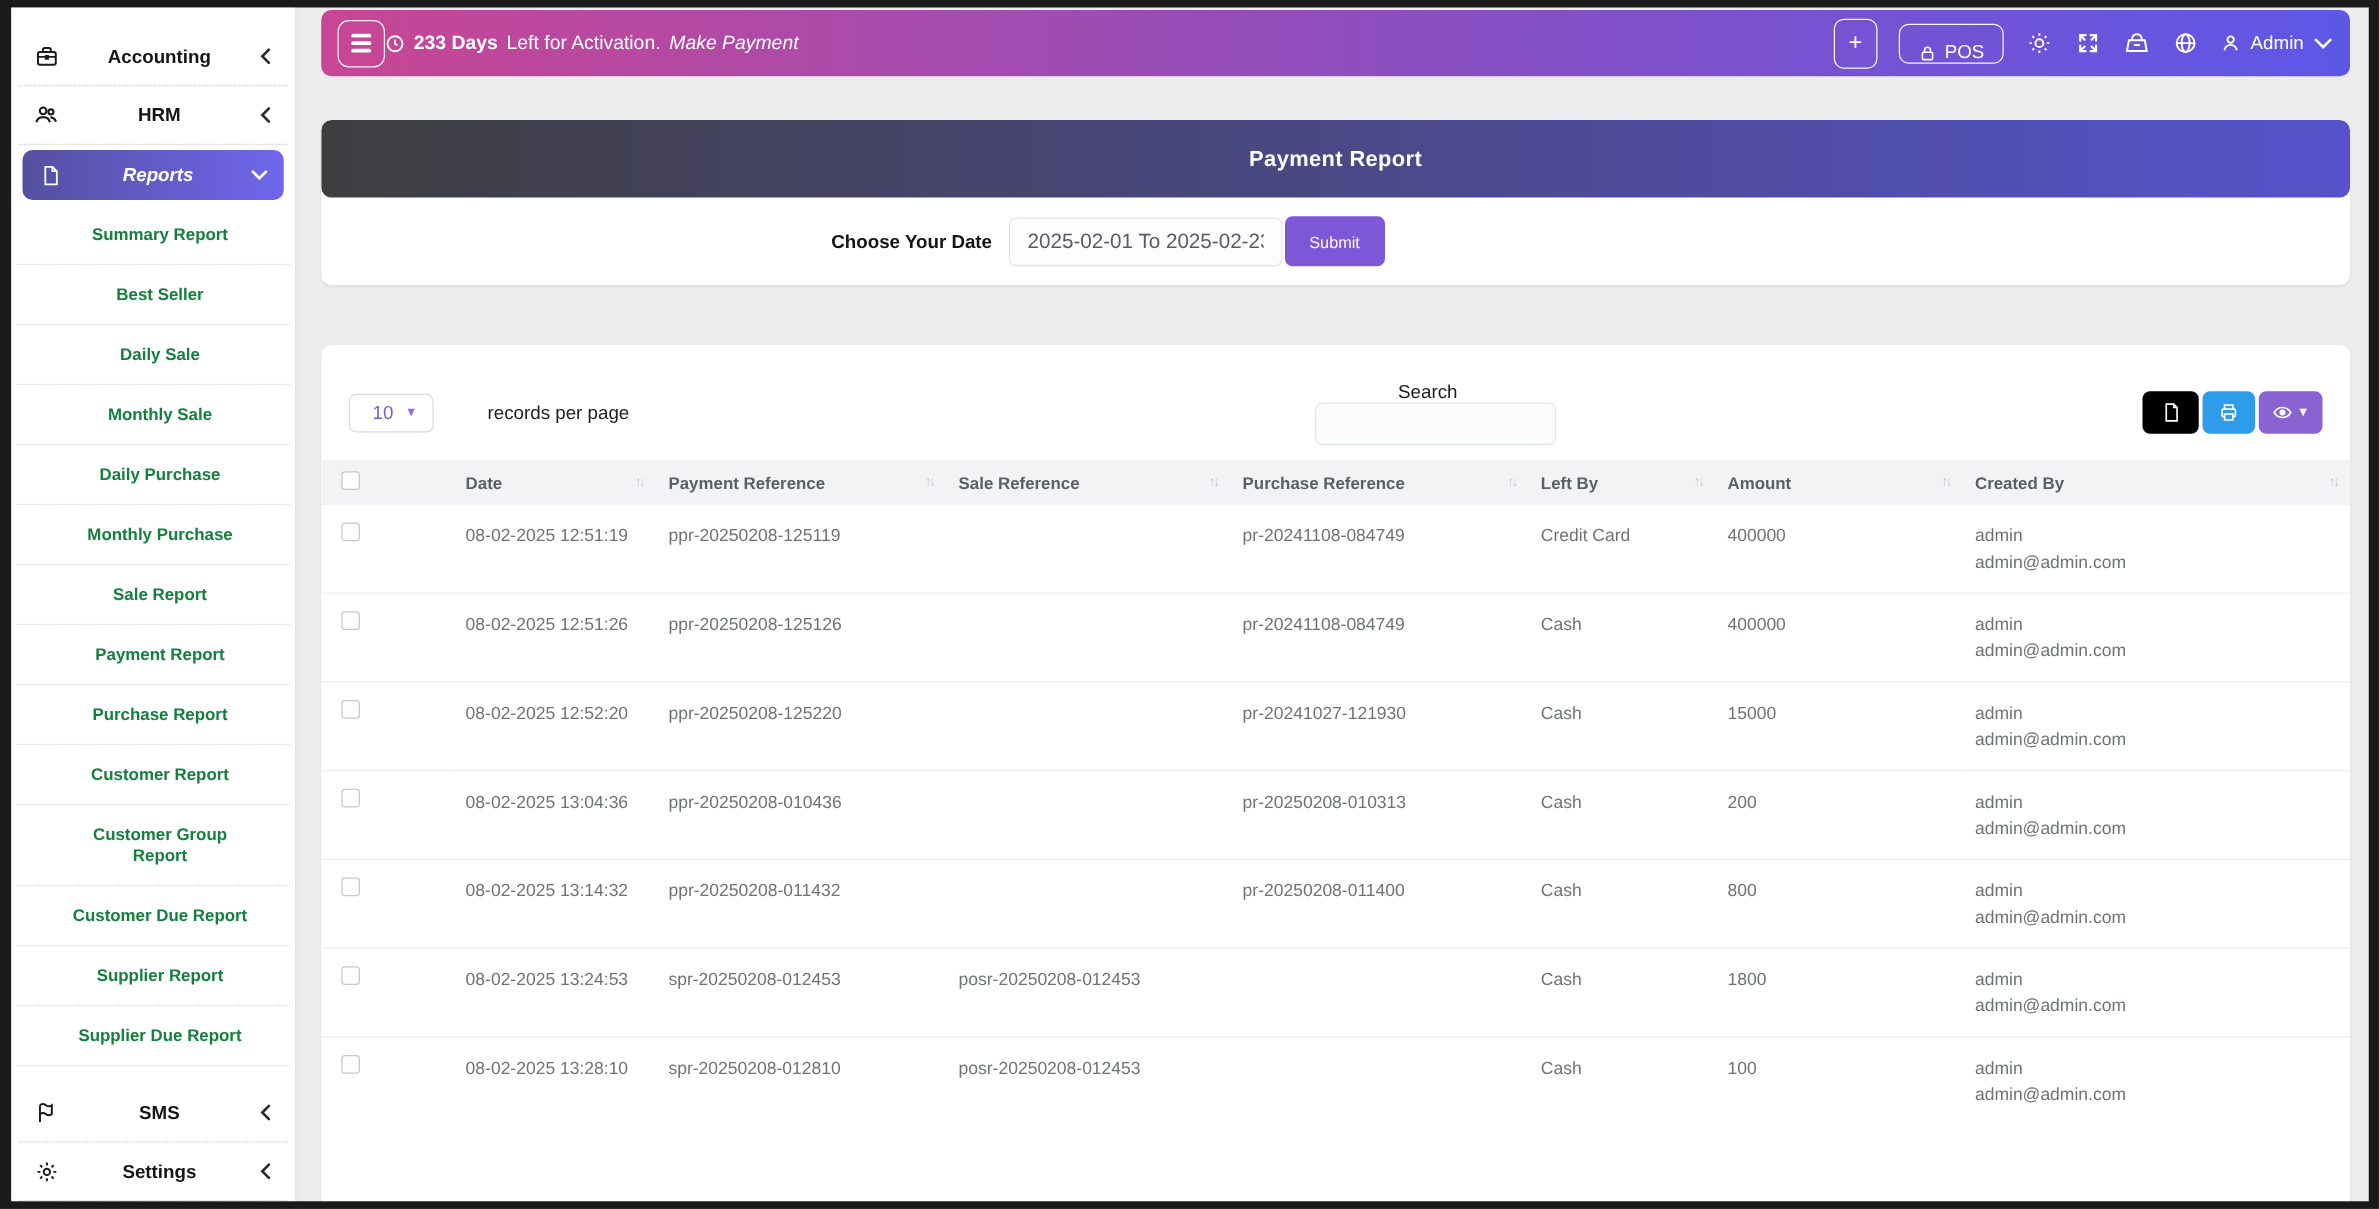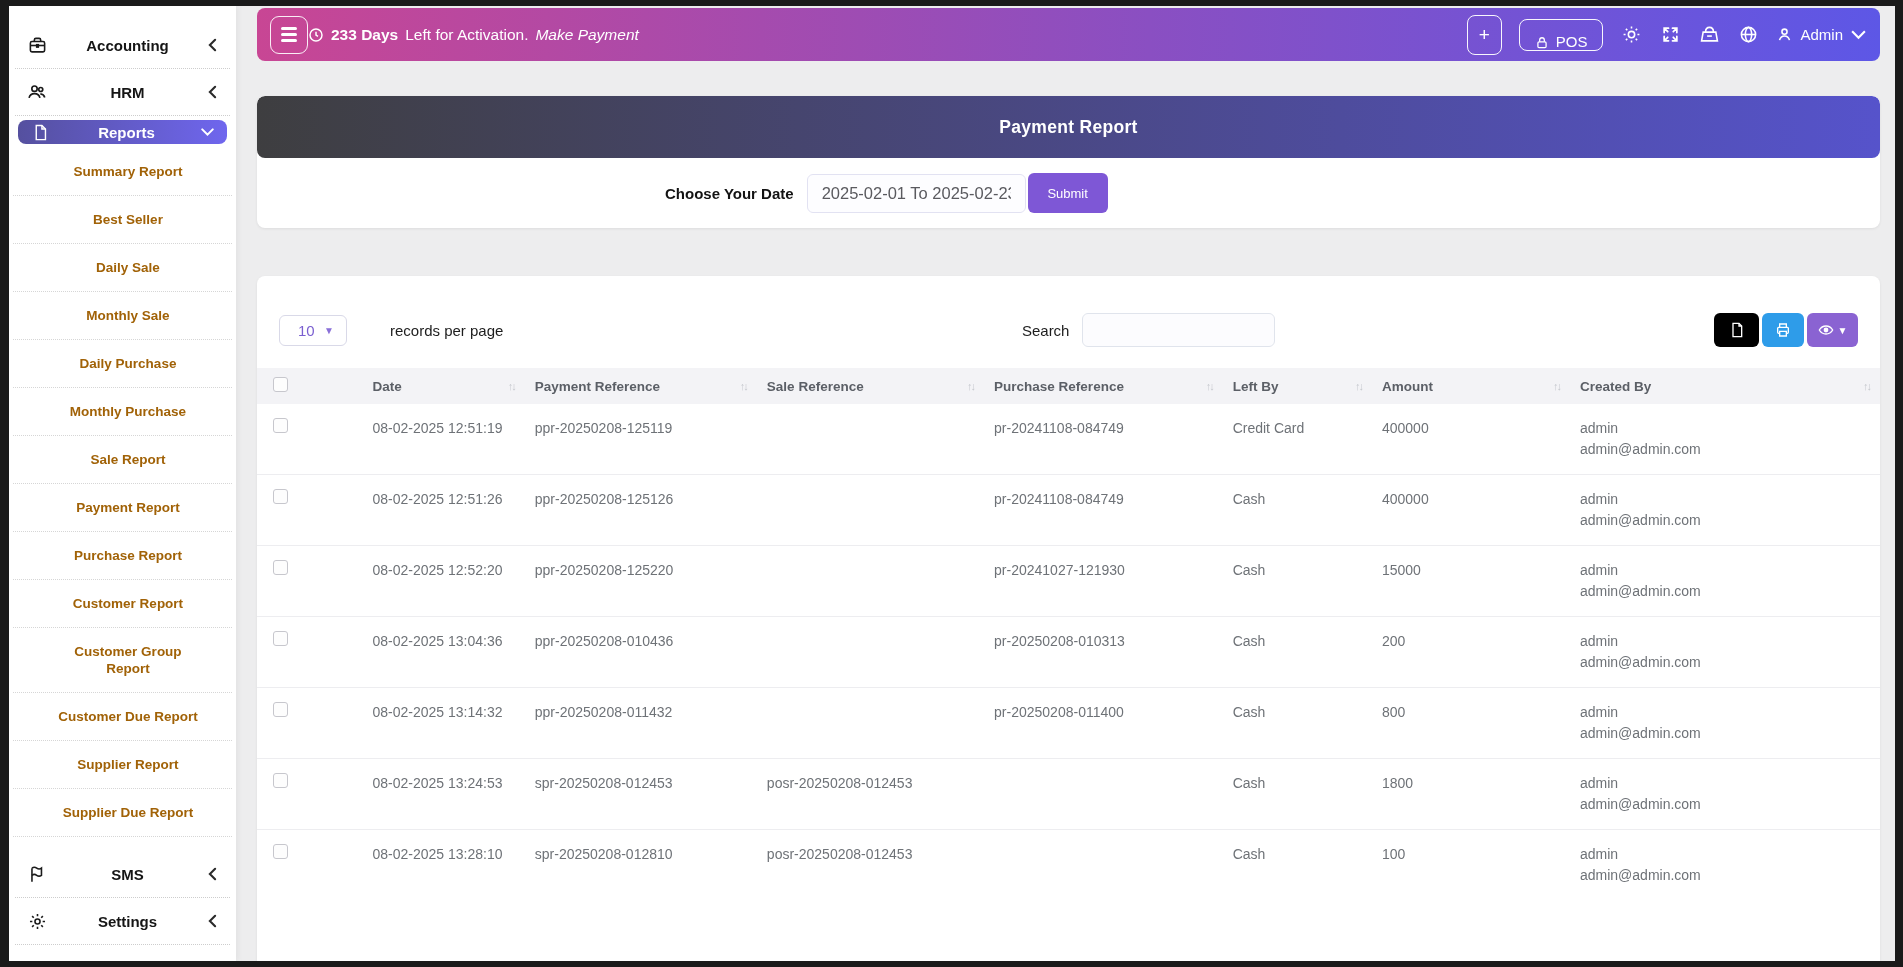--- a/index.html
+++ b/index.html
@@ -18,26 +18,26 @@
   .sidebar{ width:227px; background:#ffffff; box-shadow:2px 0 6px rgba(0,0,0,.05);
     flex:0 0 227px; padding-top:16px; overflow:hidden;text-align:center; }
   .side-item{ display:flex; align-items:center; gap:16px; height:46px; padding:0 16px 0 18px;
     color:#151515; font-weight:bold; font-size:15px; cursor:pointer; }
   .side-item .s-icon{ width:20px; height:20px; display:flex; align-items:center; justify-content:center; color:#1b1b1b; }
   .side-item .s-label{ flex:1; }
   .chev{ width:12px; height:12px; color:#2a2a2a; display:flex; align-items:center; }
   .chev svg{ width:9px; height:14px; }
   .dotted{ border-bottom:1px dotted #cdcdcd; margin:0 6px; }
   .side-item.active{ background:linear-gradient(90deg,var(--act1),var(--act2)); color:#fff;
-    border-radius:8px; margin:4px 9px; height:24px; padding:0 12px; }
+    border-radius:8px; margin:4px 9px; height:40px; padding:0 12px;font-style:italic; }
   .side-item.active .s-icon, .side-item.active .chev{ color:#fff; }
   .side-item.active .chev svg{ transform:rotate(-90deg); }
   .sub-list{ list-style:none; }
   .sub-item{ padding:15px 20px 15px 40px; border-bottom:1px dotted #d6d6d6; margin:0 4px;
-    color:#a16207; font-weight:bold; font-size:13.5px; line-height:17px; cursor:pointer; }
+    color:#15803d; font-weight:bold; font-size:13.5px; line-height:17px; cursor:pointer; }
   .sub-item span{ display:block; max-width:150px; }
 
   
   .main{ flex:1; padding:2px 15px 0 21px; overflow:hidden; }
 
   
   .topbar{ height:53px; border-radius:8px; display:flex; align-items:center; padding:0 13px;
     background:linear-gradient(90deg,var(--grad-pink) 0%,#8a4fc2 55%,var(--grad-purple) 100%); color:#fff; }
   .hamburger{ width:38px; height:38px; border:1.5px solid rgba(255,255,255,.9); border-radius:9px;
     background:transparent; display:flex; flex-direction:column; gap:3.5px; align-items:center;
@@ -72,21 +72,21 @@
     border-radius:6px; color:#fff; font-size:13px; cursor:pointer; font-family:inherit; }
 
   .table-card{ margin-top:48px; border-radius:8px 8px 0 0; height:700px; overflow:hidden; }
   .controls{ display:flex; align-items:center; padding:16px 22px 0 22px; height:92px; }
   .left-ctl{ display:flex; align-items:center;gap:32px; }
   .page-select{ width:68px; height:31px; border:1px solid #d9d9e8; border-radius:6px; background:#fff;
     display:flex; align-items:center; justify-content:space-between; padding:0 12px 0 18px;
     color:#7a5fd0; font-size:15px; cursor:pointer; }
   .page-select .sel-caret{ font-size:10px; color:#8a70d8; }
   .records-label{ margin-left:11px; font-size:15px; color:#1d1d1d; }
-  .search-ctl{ margin:0 auto; display:flex; align-items:center; transform:translateX(40px); }
+  .search-ctl{ margin:0 auto; display:flex; align-items:center; transform:translateX(40px);flex-direction:column; }
   .search-ctl span{ font-size:15px; color:#1d1d1d; margin-right:13px; }
   .search-input{ width:193px; height:34px; border:1px solid #e0e4ec; border-radius:6px;
     background:#fcfcfe; padding:0 10px; font-size:14px; font-family:inherit; }
   .exports{ display:flex; gap:3px; }
   .exp-btn{ height:34px; border:none; border-radius:6px; color:#fff; cursor:pointer;
     display:flex; align-items:center; justify-content:center; gap:4px; }
   .exp-file{ width:45px; background:var(--black-btn); }
   .exp-print{ width:42px; background:var(--blue); }
   .exp-eye{ width:51px; background:var(--eyepurple); font-size:10px; }
   .exp-btn svg{ width:16px; height:16px; }

